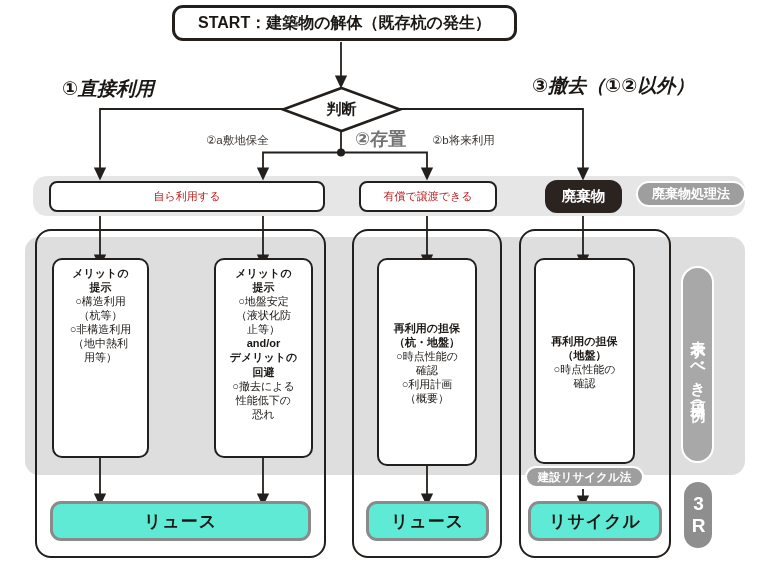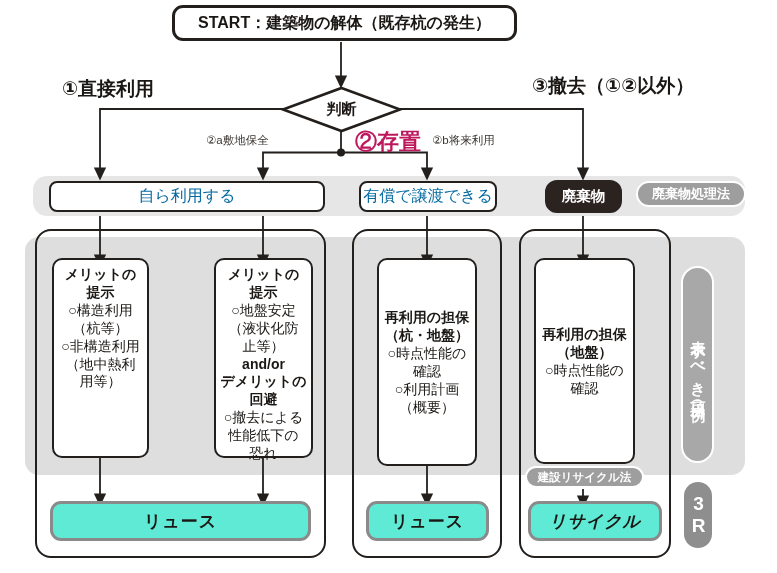--- a/index.html
+++ b/index.html
@@ -35,51 +35,51 @@
     font-weight:bold;
     color:#1a1714;
   }
 
   
   .branch-big{
     font-size:19px;
     font-weight:bold;
     color:#1a1714;
     white-space:nowrap;
+    font-style:italic;
   }
   .branch-small{
     font-size:11.5px;
     color:#3a3430;
     white-space:nowrap;
   }
   .branch-mid{
-    font-size:22px;
-    font-weight:bold;
-    color:#be185d;
+    font-size:18px;
+    font-weight:bold;
+    color:#737373;
     white-space:nowrap;
-    font-family:Liberation Mono, monospace;
   }
 
   
   .gray-band{
     background:#e6e6e6;
     border-radius:14px;
   }
   .gray-band-2{
     background:#dedede;
     border-radius:14px;
   }
 
   
   .mid-box{
     border:2.5px solid #231f1c;
     border-radius:8px;
     background:#fff;
-    font-size:16px;
-    color:#0369a1;
+    font-size:11px;
+    color:#b91c1c;
   }
   .waste-box{
     background:#2b2320;
     border:2.5px solid #2b2320;
     border-radius:12px;
     color:#ffffff;
     font-weight:bold;
     font-size:14.5px;
   }
   .pill-gray{
@@ -97,21 +97,21 @@
     border-radius:16px;
     background:transparent;
   }
 
   
   .detail-box{
     border:2.5px solid #231f1c;
     border-radius:10px;
     background:#fff;
     padding:6px 4px 4px 4px;
-    font-size:14px;
+    font-size:11px;
     line-height:1.28;
     color:#1a1714;
   }
   .detail-box .hd{font-weight:bold;display:block;}
   .detail-box .ln{display:block;}
   .detail-inner{width:100%;}
 
   
   .result-box{
     border:3px solid #8a8a8a;
@@ -313,21 +313,21 @@
   </div>
 
   <div class="abs result-box ctr" style="left:50px;top:501px;width:261px;height:40px;">
     <span>リュース</span>
   </div>
 
   <div class="abs result-box ctr" style="left:366px;top:501px;width:123px;height:40px;">
     <span>リュース</span>
   </div>
 
-  <div class="abs result-box ctr" style="left:528px;top:501px;width:134px;height:40px;font-style:italic;">
+  <div class="abs result-box ctr" style="left:528px;top:501px;width:134px;height:40px;">
     <span>リサイクル</span>
   </div>
 
   <div class="abs vpill" style="left:681px;top:266px;width:33px;height:197px;">
     <span>表示すべき項目（例）</span>
   </div>
 
   <div class="abs vpill-3r" style="left:684px;top:482px;width:28px;height:66px;">
     <span>3R</span>
   </div>

